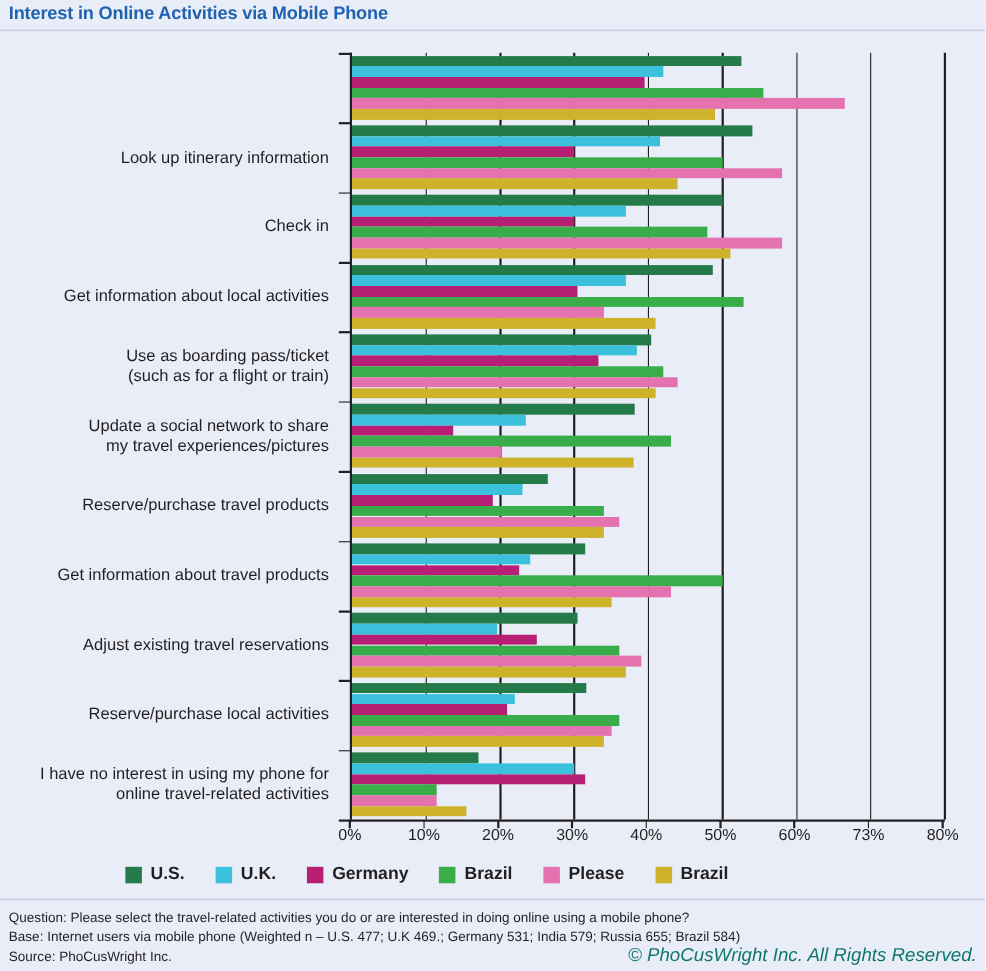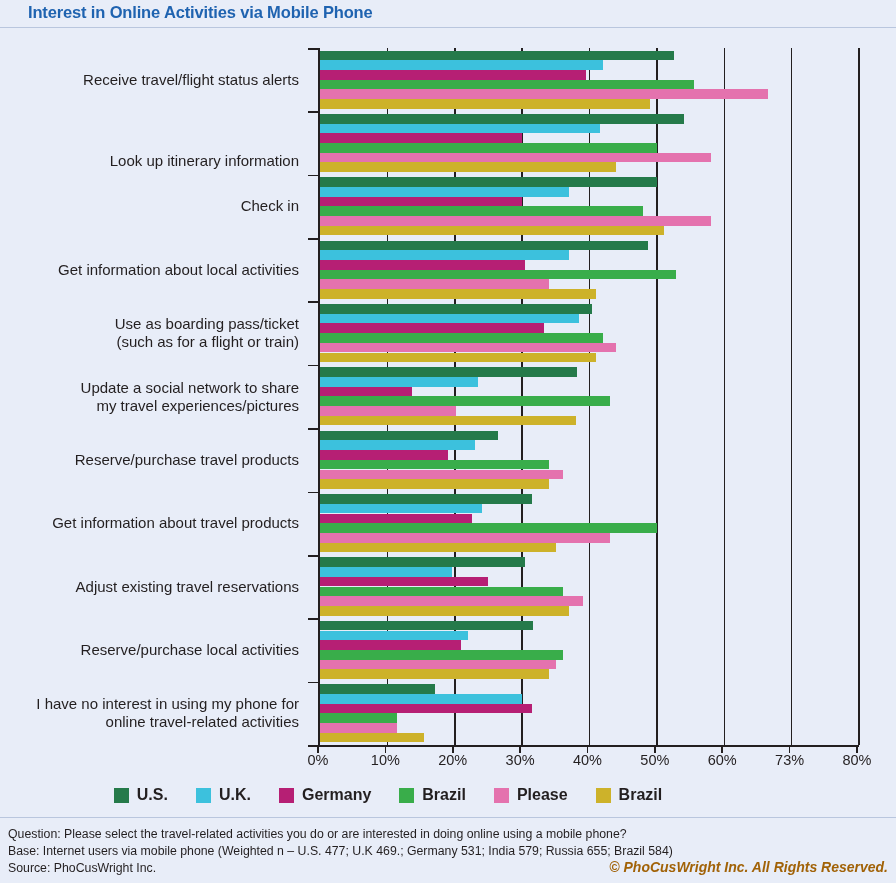--- a/index.html
+++ b/index.html
@@ -22,21 +22,20 @@
     background: #e8edf8;
   }
   #chart-title {
     position: absolute;
     left: 8px; top: 3px;
     font-size: 16.5px;
     font-weight: bold;
     color: #1f63b0;
     letter-spacing: -0.15px;
     white-space: nowrap;
-    margin-left: 20px;
   }
   #title-rule {
     position: absolute;
     left: 0; top: 27px;
     width: 896px; height: 1px;
     background: #b9c6de;
   }
 
   
   #plot-area {
@@ -162,25 +161,24 @@
     color: #231f20;
     white-space: nowrap;
   }
   #source-row {
     display: flex;
     justify-content: space-between;
     align-items: baseline;
     width: 880px;
   }
   #copyright {
-    font-size: 14px;
+    font-size: 17px;
     font-style: italic;
-    color: #a16207;
-    white-space: nowrap;
-    font-weight: bold;
+    color: #0f766e;
+    white-space: nowrap;
   }
 </style>
 </head>
 <body>
 
 <div id="page">
 
   <div id="title-bar">
     <div id="chart-title">Interest in Online Activities via Mobile Phone</div>
   </div>
@@ -298,22 +296,21 @@
         <div class="bar" title="India: 11.5%" style="top: 31.6818px; width: 77.4813px; background: rgb(57, 173, 74);"></div>
         <div class="bar" title="Russia: 11.5%" style="top: 41.3818px; width: 77.4813px; background: rgb(228, 114, 174);"></div>
         <div class="bar" title="Brazil: 15.5%" style="top: 51.0818px; width: 104.431px; background: rgb(205, 178, 42);"></div>
       </div>
     </div>
 
   <div id="x-axis-line"></div>
   <div id="x-axis"></div>
 
   <div id="cat-labels">
-      <div class="cat-label" style="top: 22.6818px;">Receive travel/flight status alerts</div>
-      <div class="cat-label" style="top: 104px;">Look up itinerary information</div>
+      <div class="cat-label" style="top: 87px;">Look up itinerary information</div>
       <div class="cat-label" style="top: 149.409px;">Check in</div>
       <div class="cat-label" style="top: 212.773px;">Get information about local activities</div>
       <div class="cat-label" style="top: 267.136px;">Use as boarding pass/ticket
 (such as for a flight or train)</div>
       <div class="cat-label" style="top: 402.864px;">Reserve/purchase travel products</div>
       <div class="cat-label" style="top: 330.5px;">Update a social network to share
 my travel experiences/pictures</div>
       <div class="cat-label" style="top: 466.227px;">Get information about travel products</div>
       <div class="cat-label" style="top: 529.591px;">Adjust existing travel reservations</div>
       <div class="cat-label" style="top: 592.955px;">Reserve/purchase local activities</div>

